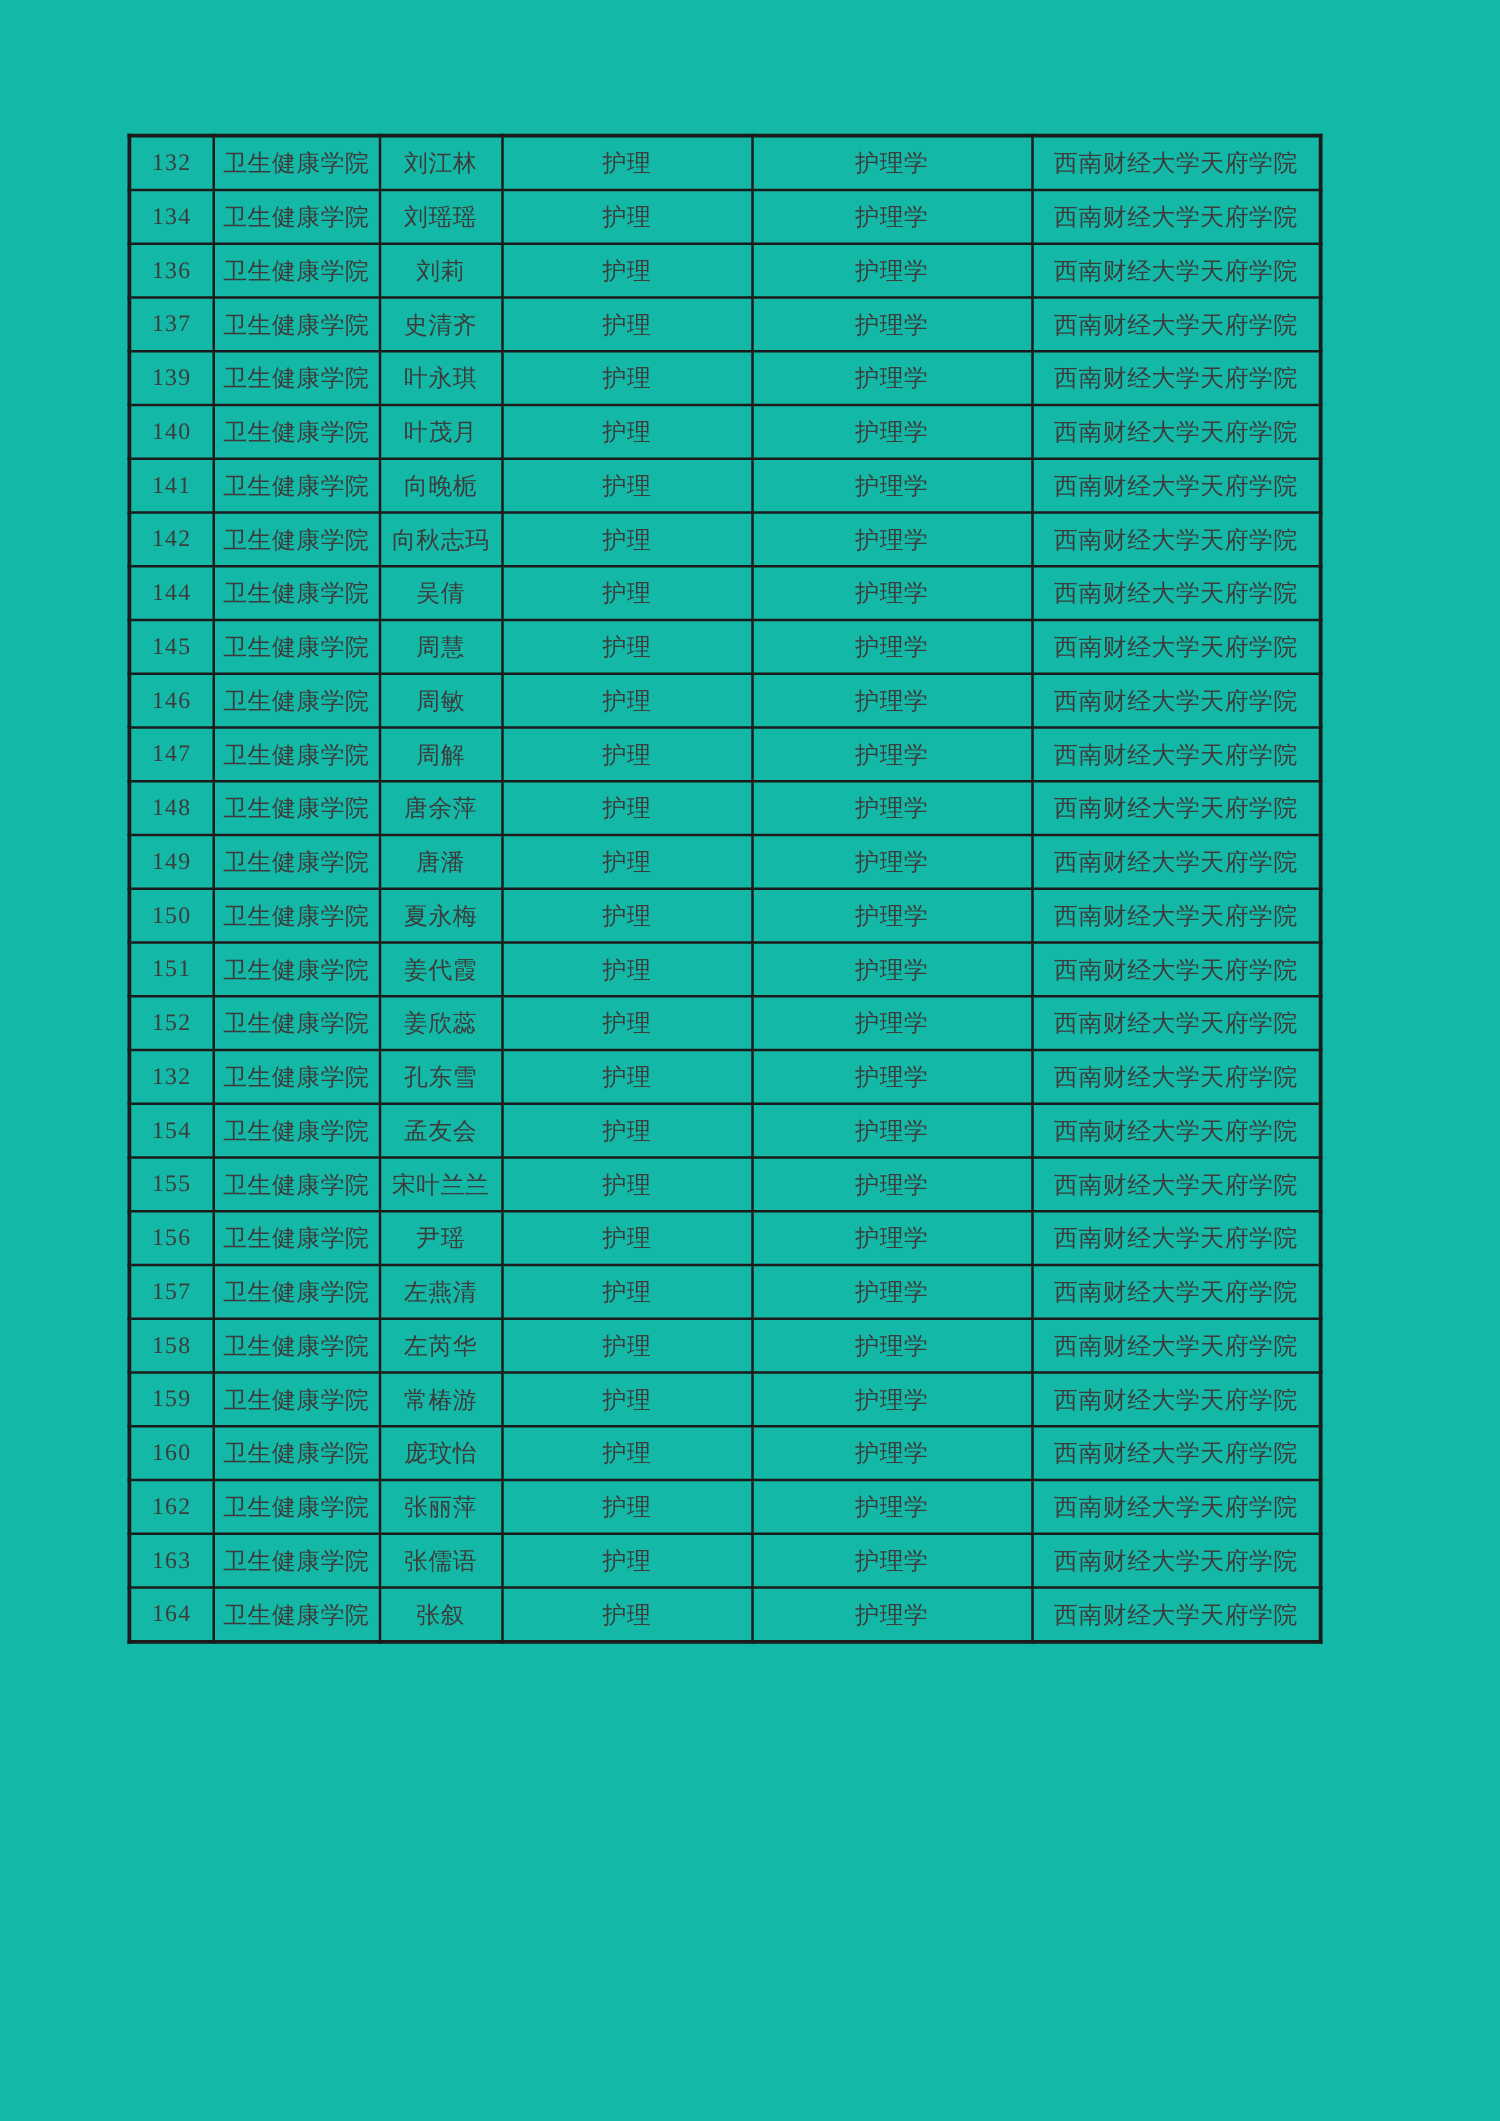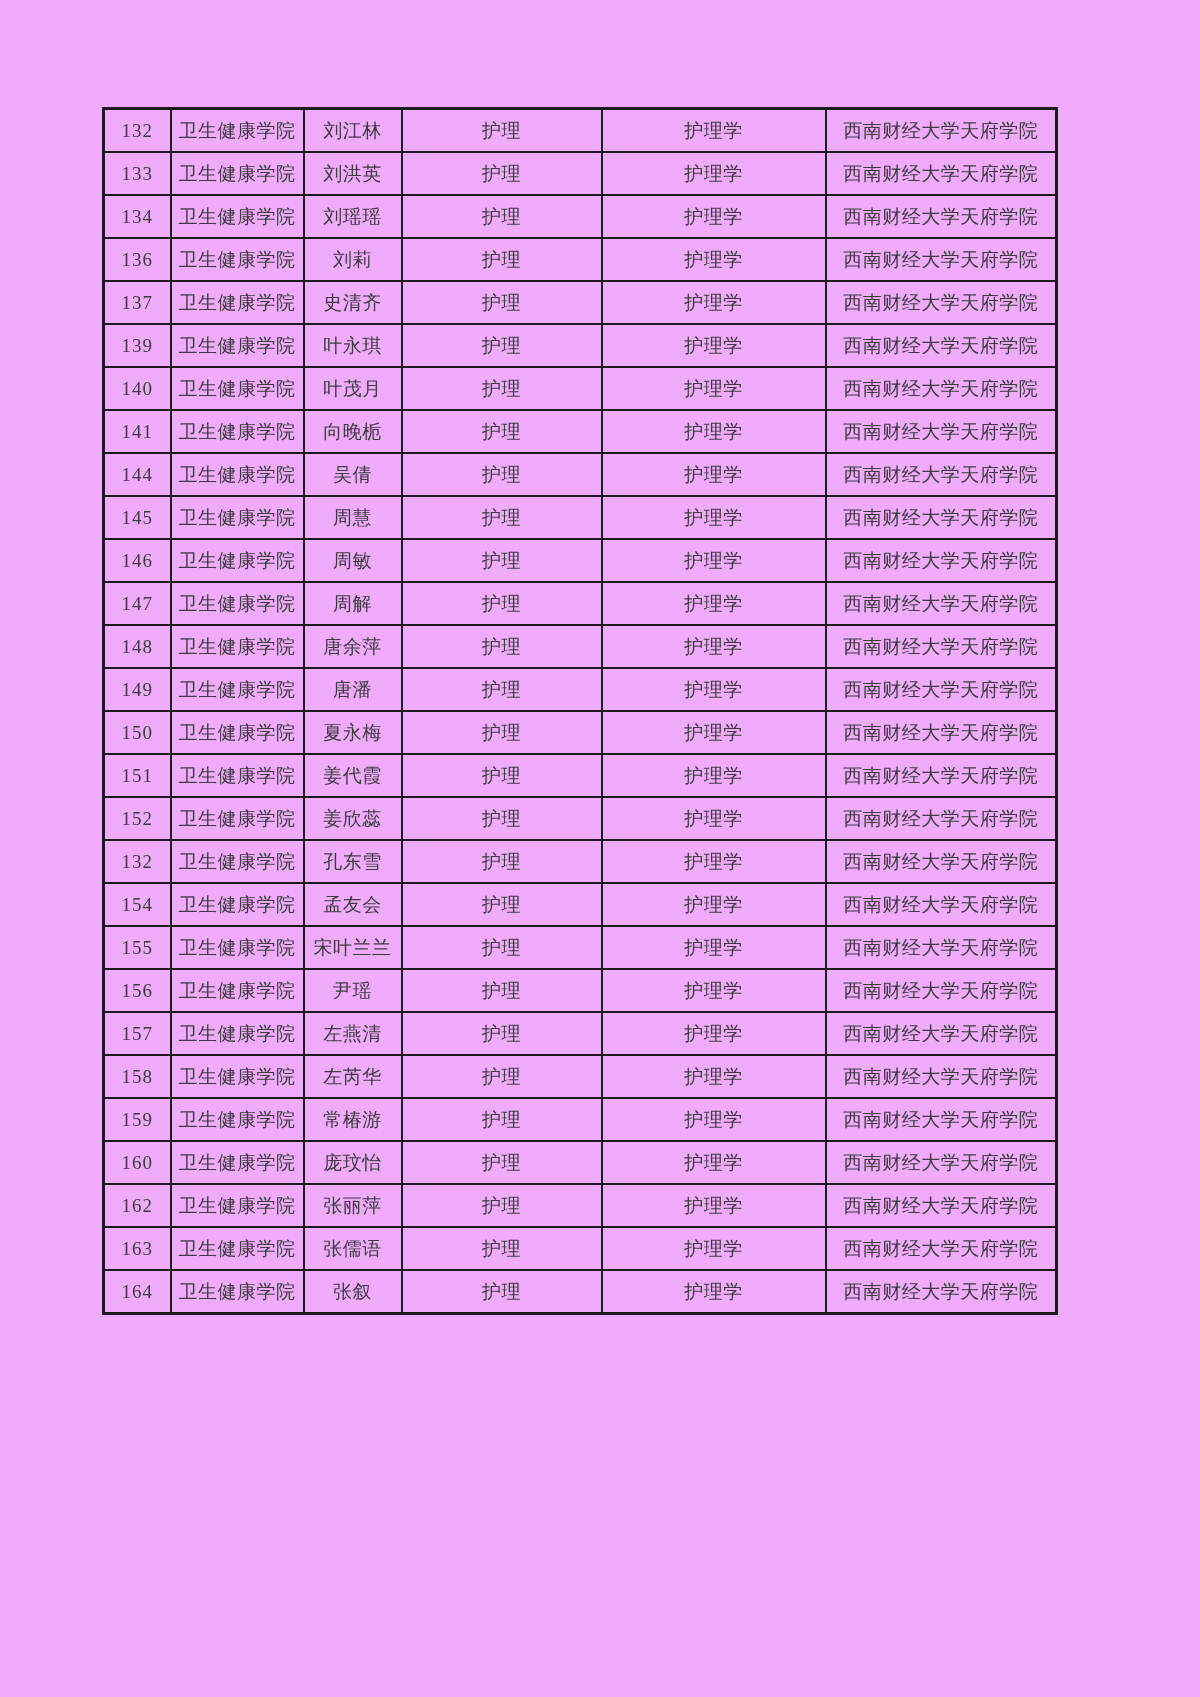--- a/index.html
+++ b/index.html
@@ -4,21 +4,21 @@
 <style>
   html, body {
     margin: 0;
     padding: 0;
     background: #ffffff;
   }
   .page {
     position: relative;
     width: 1200px;
     height: 1697px;
-    background: #f0abfc;
+    background: #14b8a6;
     overflow: hidden;
     font-family: "Liberation Serif", "DejaVu Serif", serif;
   }
   table.roster {
     position: absolute;
     left: 102px;
     top: 107px;
     width: 953px;
     border-collapse: collapse;
     table-layout: fixed;
@@ -60,28 +60,20 @@
     <tbody>
         <tr>
           <td class="c-serial">132</td>
           <td class="c-college">卫生健康学院</td>
           <td class="c-name">刘江林</td>
           <td class="c-major">护理</td>
           <td class="c-discipline">护理学</td>
           <td class="c-university">西南财经大学天府学院</td>
         </tr>
         <tr>
-          <td class="c-serial">133</td>
-          <td class="c-college">卫生健康学院</td>
-          <td class="c-name">刘洪英</td>
-          <td class="c-major">护理</td>
-          <td class="c-discipline">护理学</td>
-          <td class="c-university">西南财经大学天府学院</td>
-        </tr>
-        <tr>
           <td class="c-serial">134</td>
           <td class="c-college">卫生健康学院</td>
           <td class="c-name">刘瑶瑶</td>
           <td class="c-major">护理</td>
           <td class="c-discipline">护理学</td>
           <td class="c-university">西南财经大学天府学院</td>
         </tr>
         <tr>
           <td class="c-serial">136</td>
           <td class="c-college">卫生健康学院</td>
@@ -111,20 +103,28 @@
           <td class="c-college">卫生健康学院</td>
           <td class="c-name">叶茂月</td>
           <td class="c-major">护理</td>
           <td class="c-discipline">护理学</td>
           <td class="c-university">西南财经大学天府学院</td>
         </tr>
         <tr>
           <td class="c-serial">141</td>
           <td class="c-college">卫生健康学院</td>
           <td class="c-name">向晚栀</td>
+          <td class="c-major">护理</td>
+          <td class="c-discipline">护理学</td>
+          <td class="c-university">西南财经大学天府学院</td>
+        </tr>
+        <tr>
+          <td class="c-serial">142</td>
+          <td class="c-college">卫生健康学院</td>
+          <td class="c-name">向秋志玛</td>
           <td class="c-major">护理</td>
           <td class="c-discipline">护理学</td>
           <td class="c-university">西南财经大学天府学院</td>
         </tr>
         <tr>
           <td class="c-serial">144</td>
           <td class="c-college">卫生健康学院</td>
           <td class="c-name">吴倩</td>
           <td class="c-major">护理</td>
           <td class="c-discipline">护理学</td>

